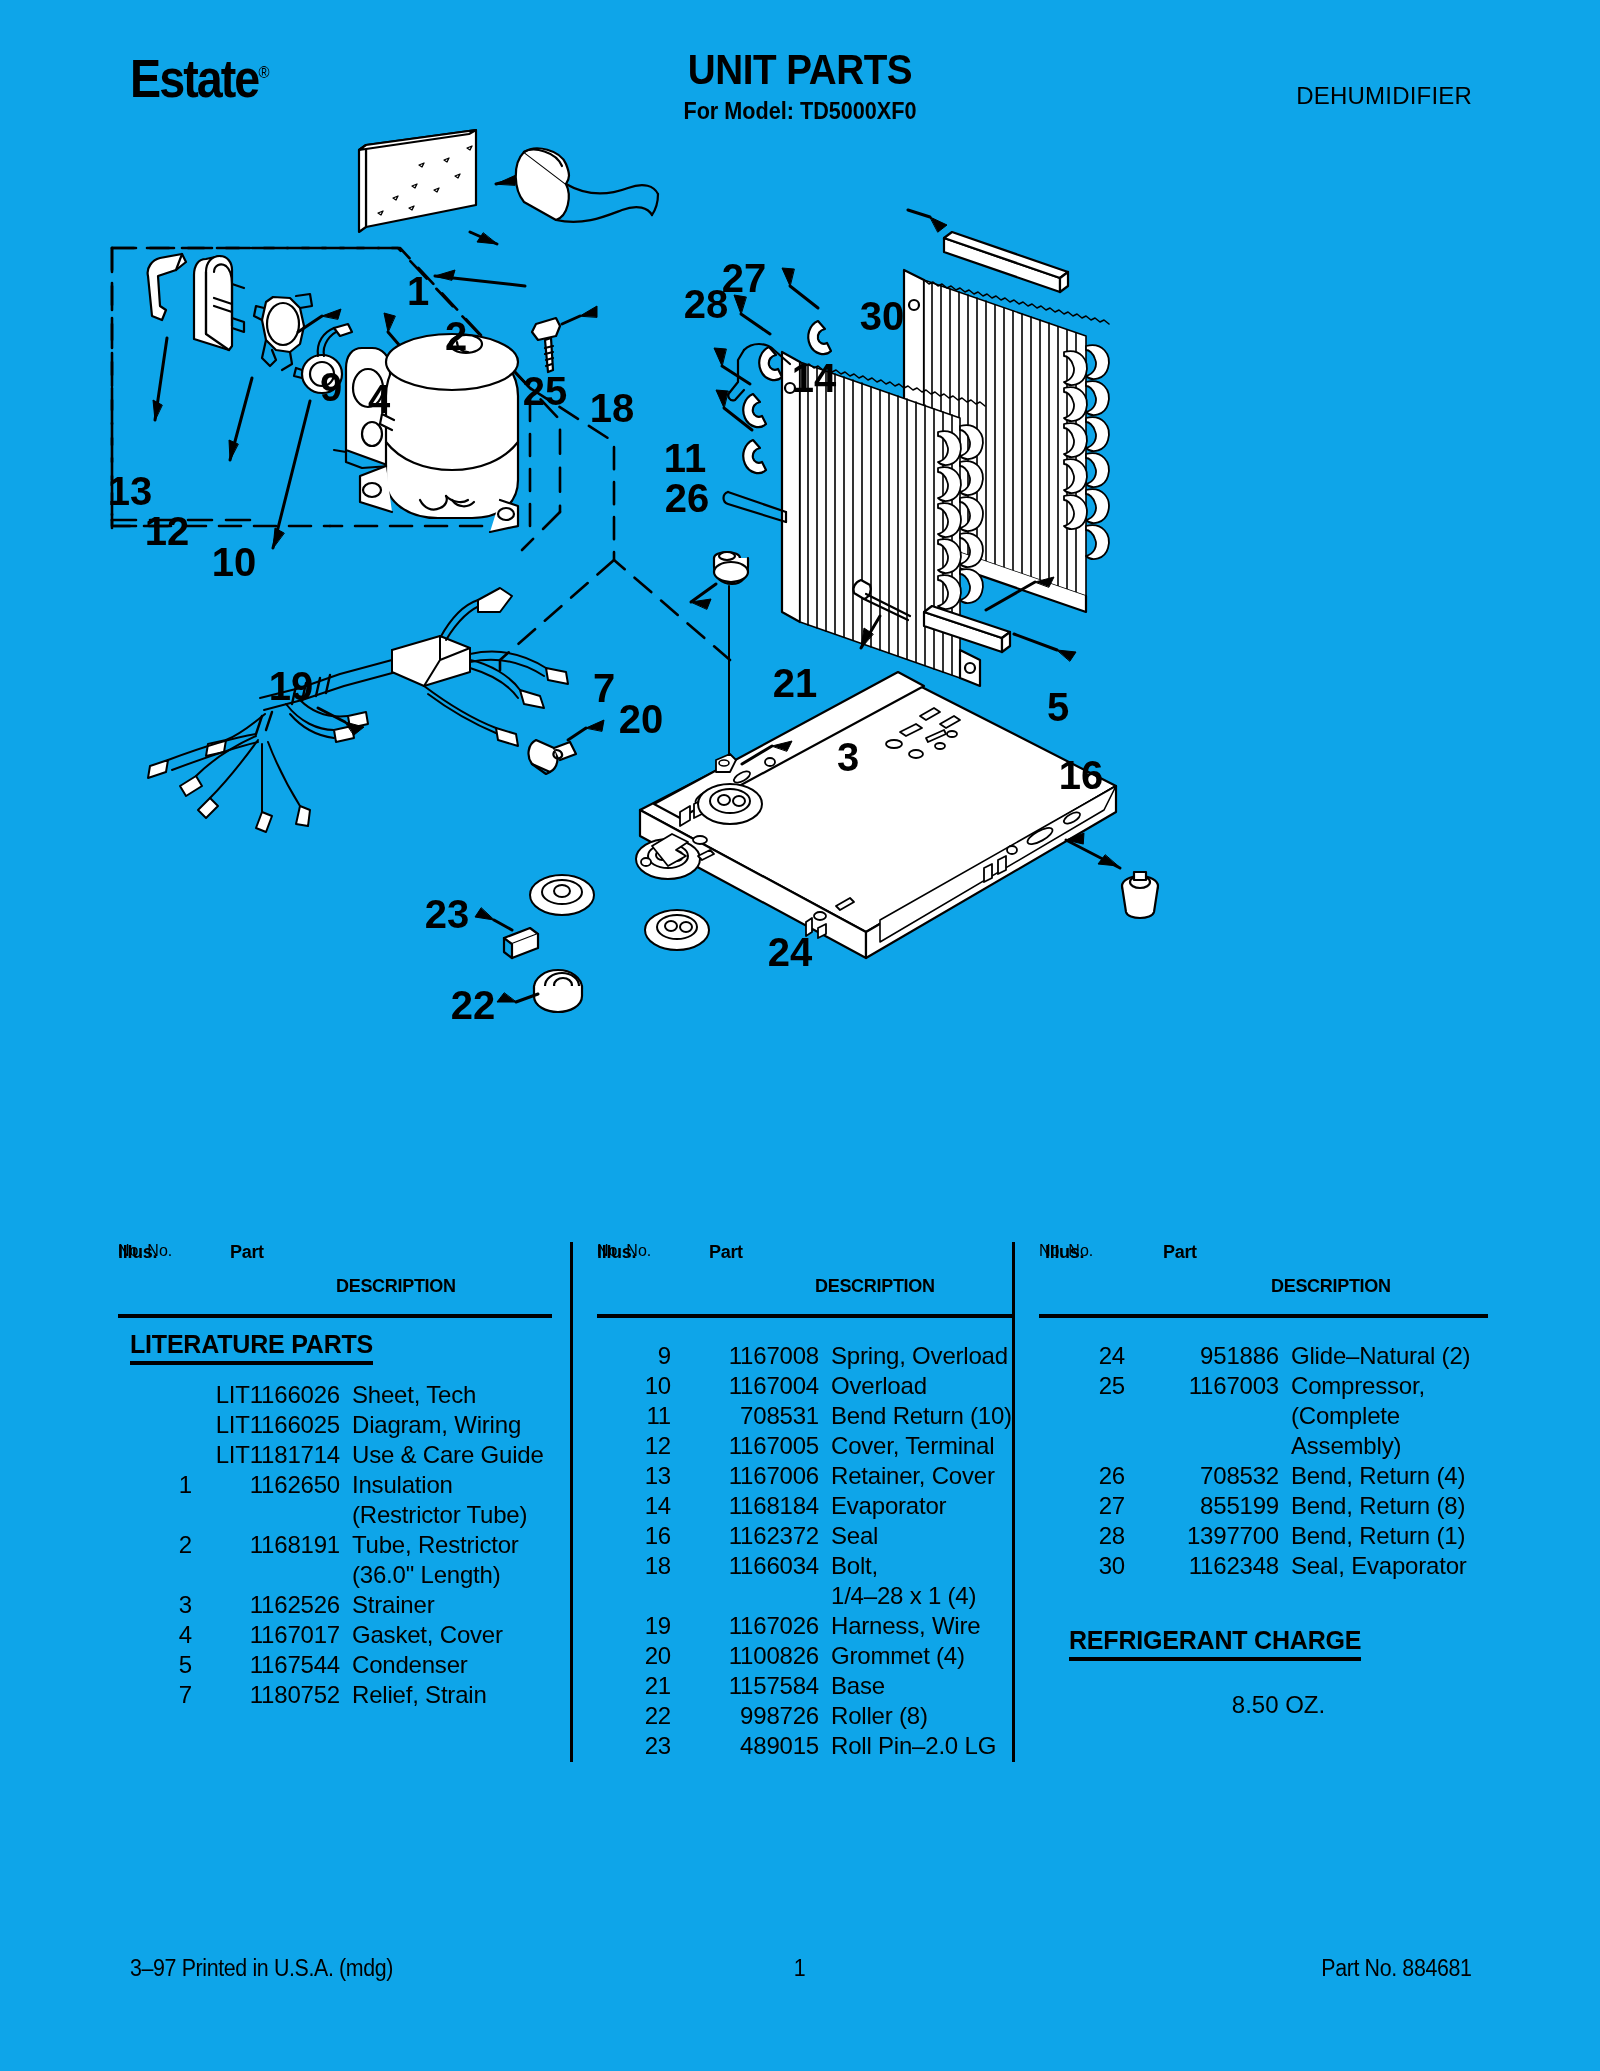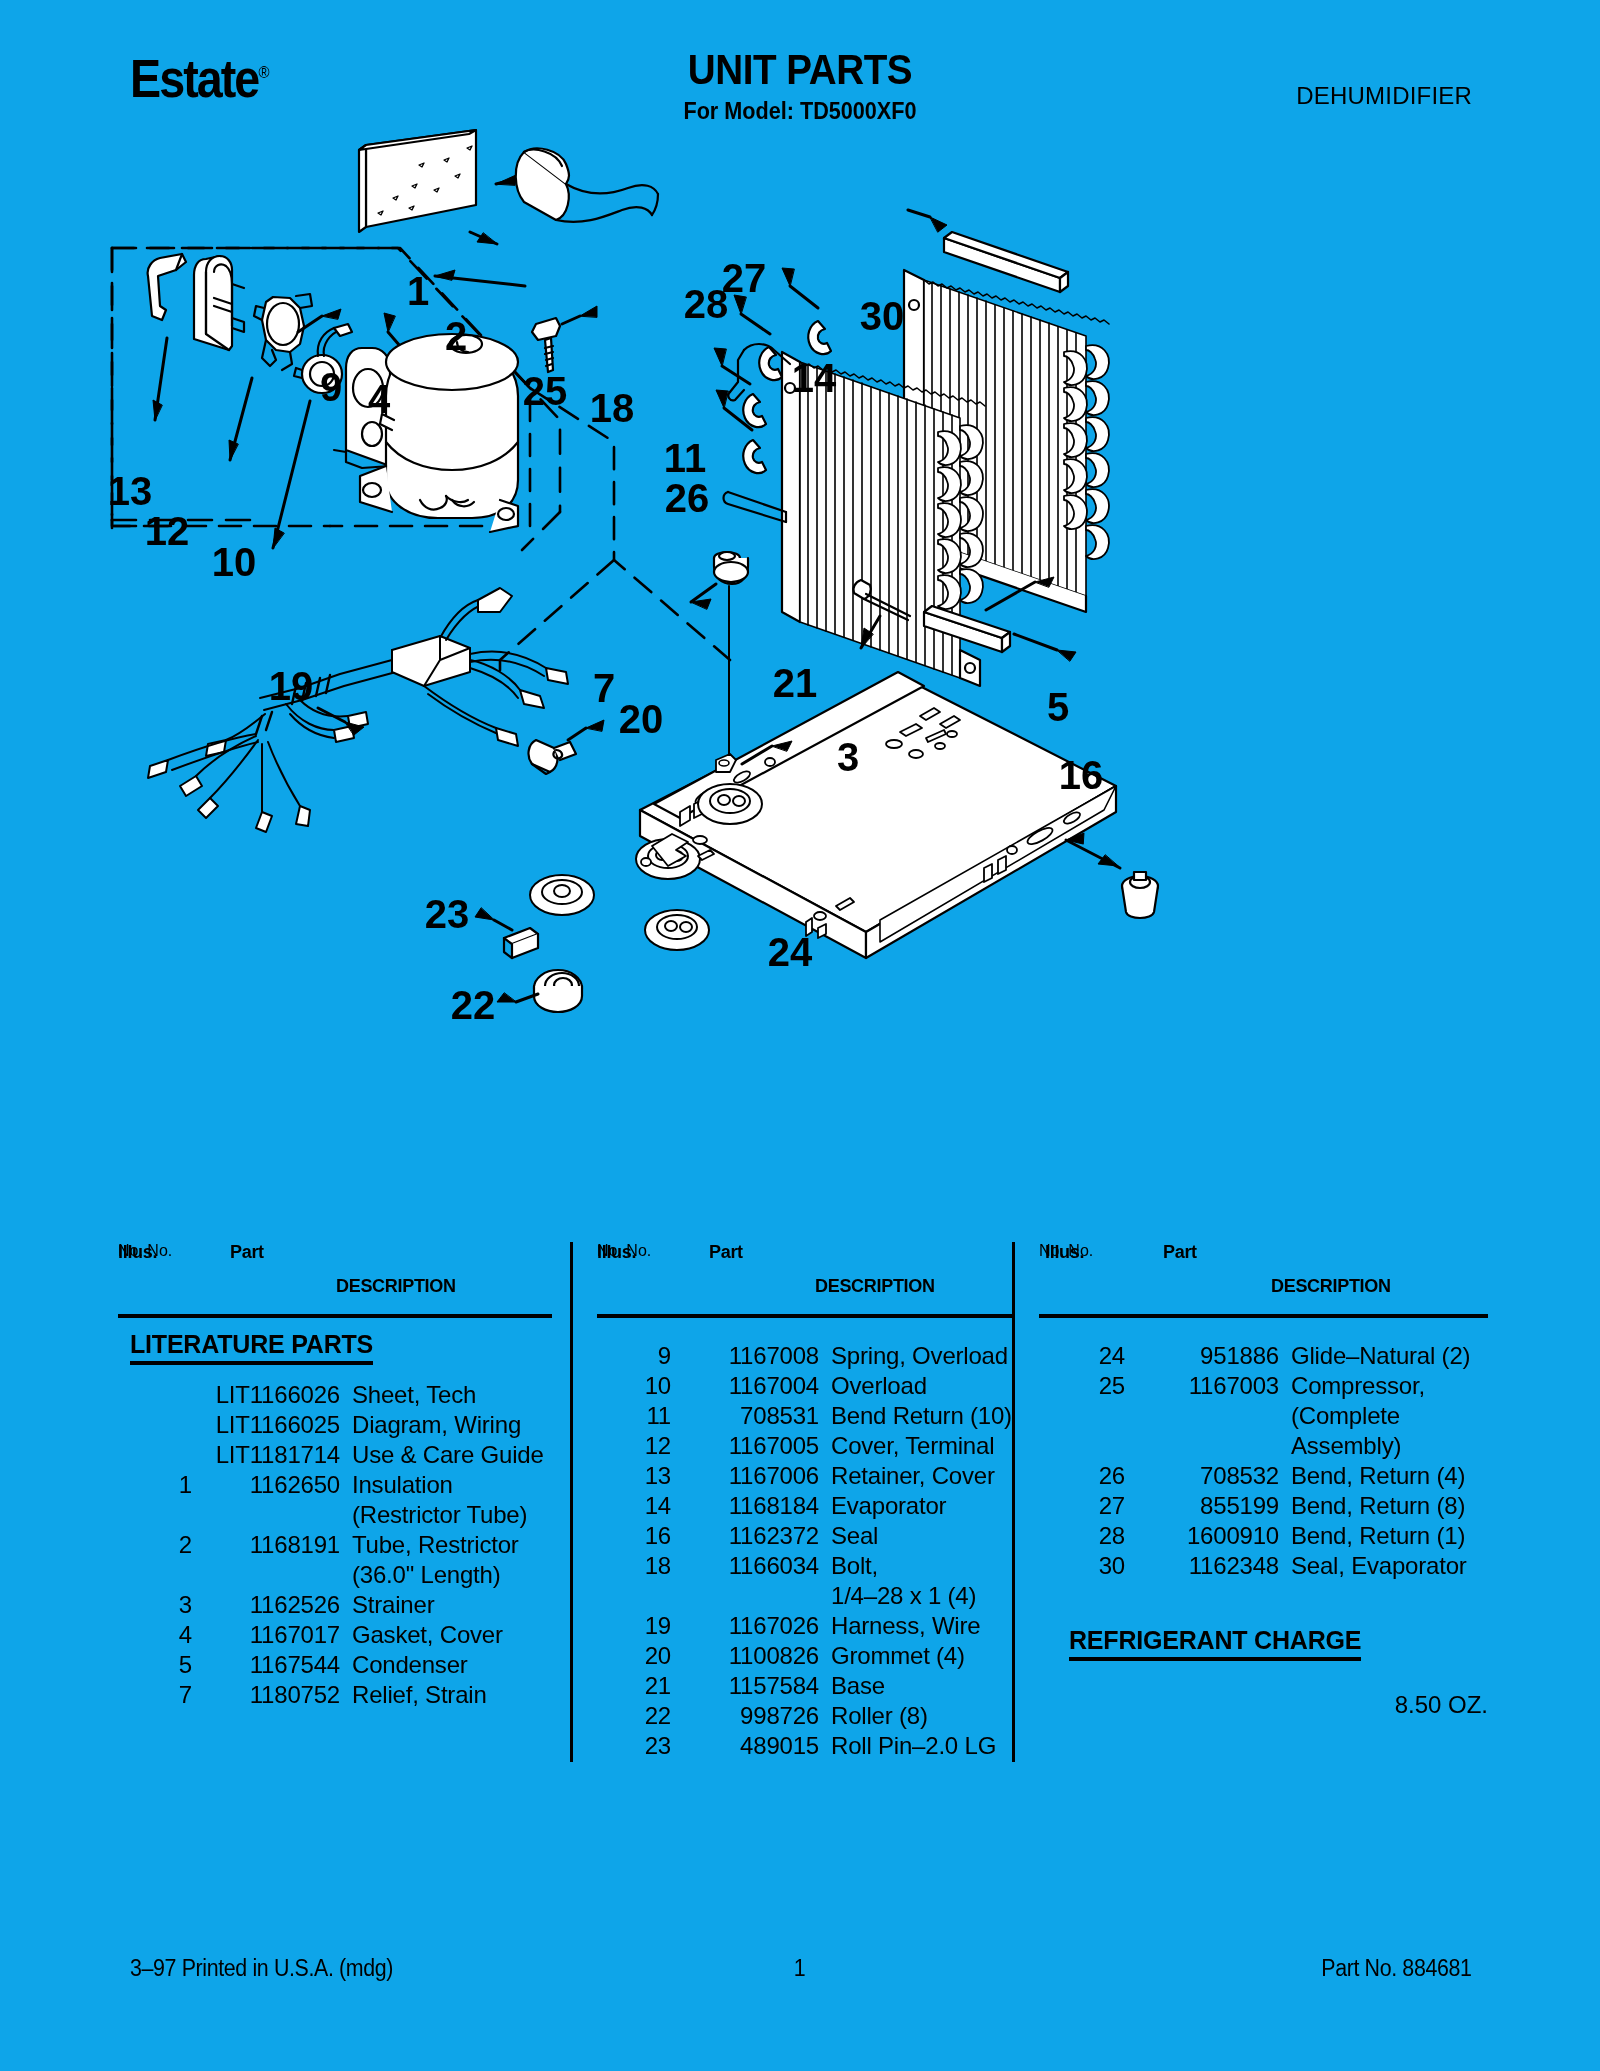--- a/index.html
+++ b/index.html
@@ -167,21 +167,21 @@
   }
   .cell-desc {
     flex: 1 1 auto;
     white-space: nowrap;
   }
   .col-2 .cell-illus { width: 86px; }
   .col-2 .cell-part { width: 140px; }
 
   .refrig-value {
     font-size: 24px;
-    text-align: right;
+    text-align: center;
     margin-top: 14px;
     padding-left: 30px;
   }
 
   
   #footer {
     position: absolute;
     left: 0;
     top: 1955px;
     width: 1600px;
@@ -860,21 +860,21 @@
             <span class="cell-part">708532</span>
             <span class="cell-desc">Bend, Return (4)</span>
           </div>
         <div class="row">
             <span class="cell-illus">27</span>
             <span class="cell-part">855199</span>
             <span class="cell-desc">Bend, Return (8)</span>
           </div>
         <div class="row">
             <span class="cell-illus">28</span>
-            <span class="cell-part">1600910</span>
+            <span class="cell-part">1397700</span>
             <span class="cell-desc">Bend, Return (1)</span>
           </div>
         <div class="row">
             <span class="cell-illus">30</span>
             <span class="cell-part">1162348</span>
             <span class="cell-desc">Seal, Evaporator</span>
           </div>
       </div>
       <div class="section-title refrig">REFRIGERANT CHARGE</div>
       <div class="refrig-value">8.50 OZ.</div>

